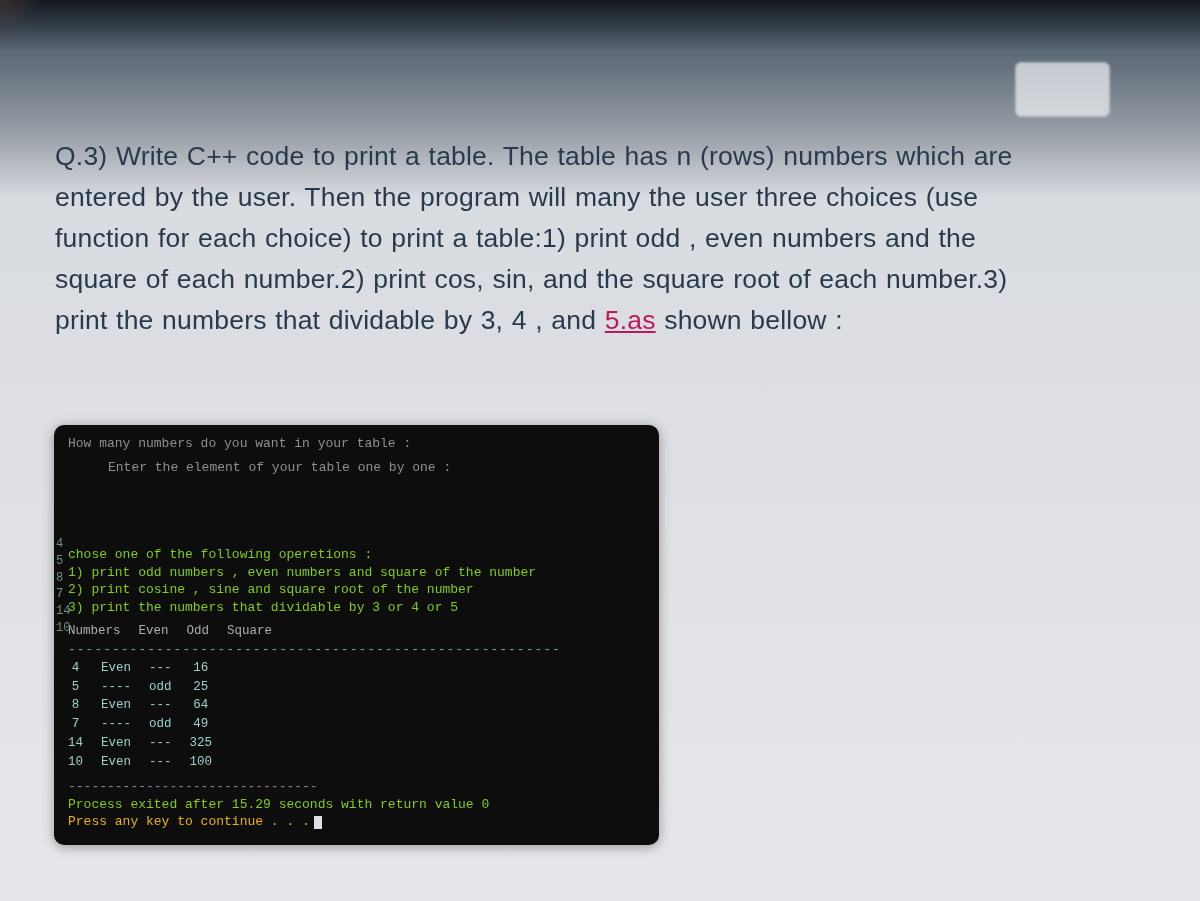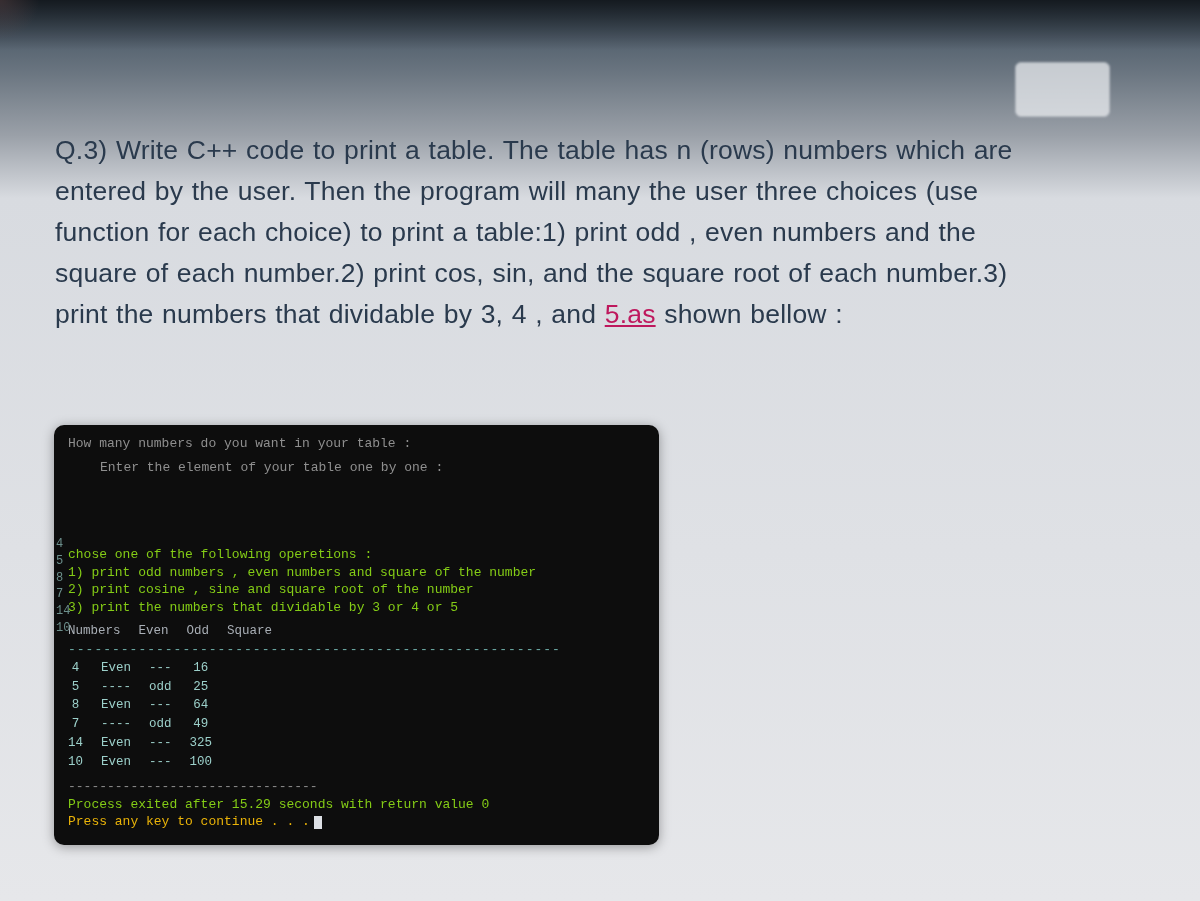--- a/index.html
+++ b/index.html
@@ -24,21 +24,21 @@
     height: 55px;
     background: #f1f3f6;
     border: 1px solid #c9ccd2;
     border-radius: 6px;
     filter: blur(1.2px);
     opacity: 0.7;
   }
   
   .question {
     position: absolute;
-    top: 130px;
+    top: 136px;
     left: 55px;
     right: 55px;
     color: #2a3a4d;
     font-size: 26.5px;
     line-height: 1.55;
     letter-spacing: 0.2px;
     font-weight: 400;
     word-spacing: 1px;
   }
   .question .link {
@@ -120,21 +120,21 @@
   <span>Q.3) </span><span>Write C++ code to print a table. The table has n (rows) numbers which are</span><br>
   <span>entered by the user. Then the program will many the user three choices (use</span><br>
   <span>function for each choice) to print a table:1) print odd , even numbers and the</span><br>
   <span>square of each number.2) print cos, sin, and the square root of each number.3)</span><br>
   <span>print the numbers that dividable by 3, 4 , and </span><span class="link">5.as</span><span> shown bellow :</span>
 </div>
 
 <div class="terminal">
   <div class="gray">How many numbers do you want in your table :</div>
   <div style="height:6px"></div>
-  <div class="gray" style="margin-left:32px">Enter the element of your table one by one :</div>
+  <div class="gray" style="margin-left:40px">Enter the element of your table one by one :</div>
 
   <div style="height:70px; position:relative;">
     <div class="sidecol">
       <div>4</div>
       <div>5</div>
       <div>8</div>
       <div>7</div>
       <div>14</div>
       <div>10</div>
     </div>

